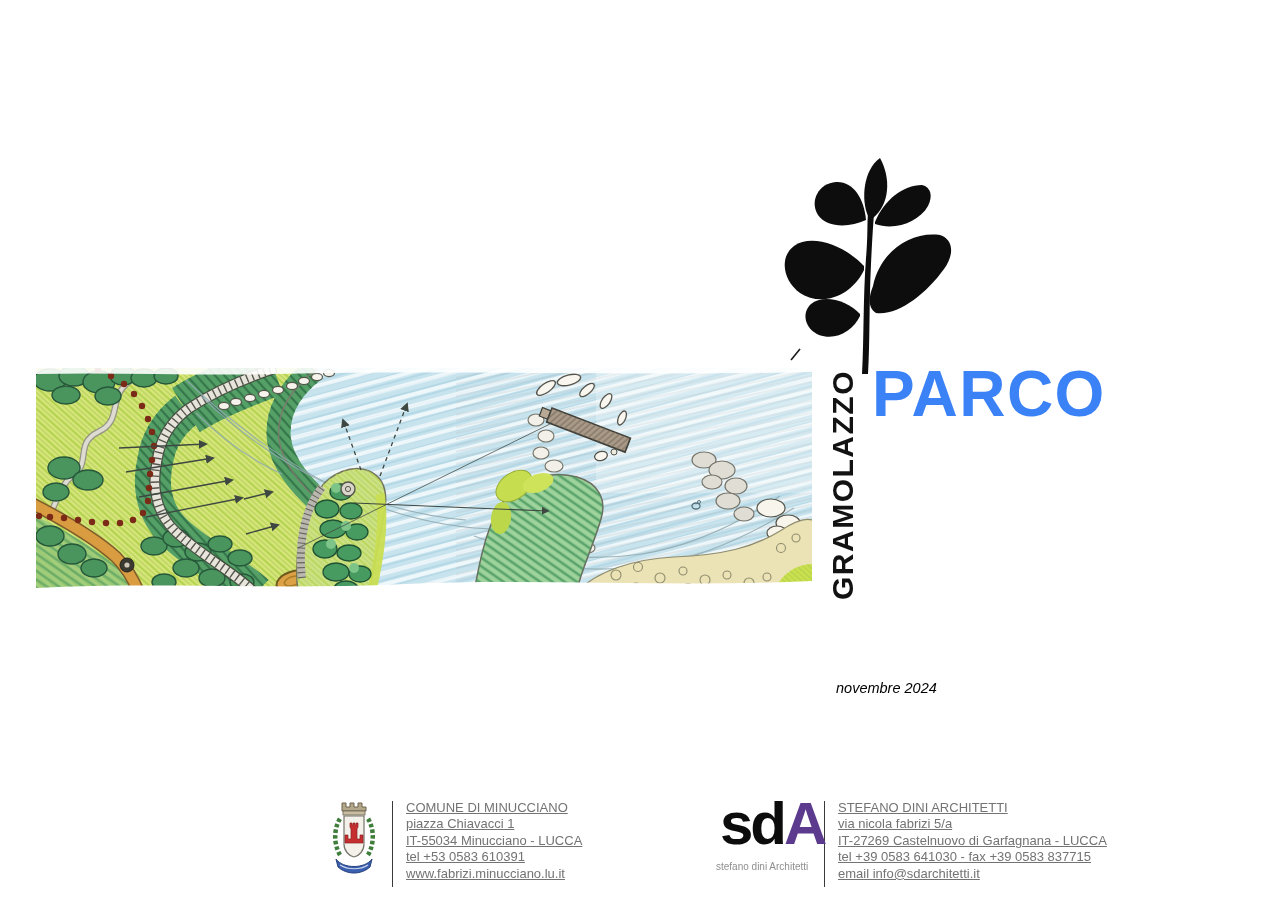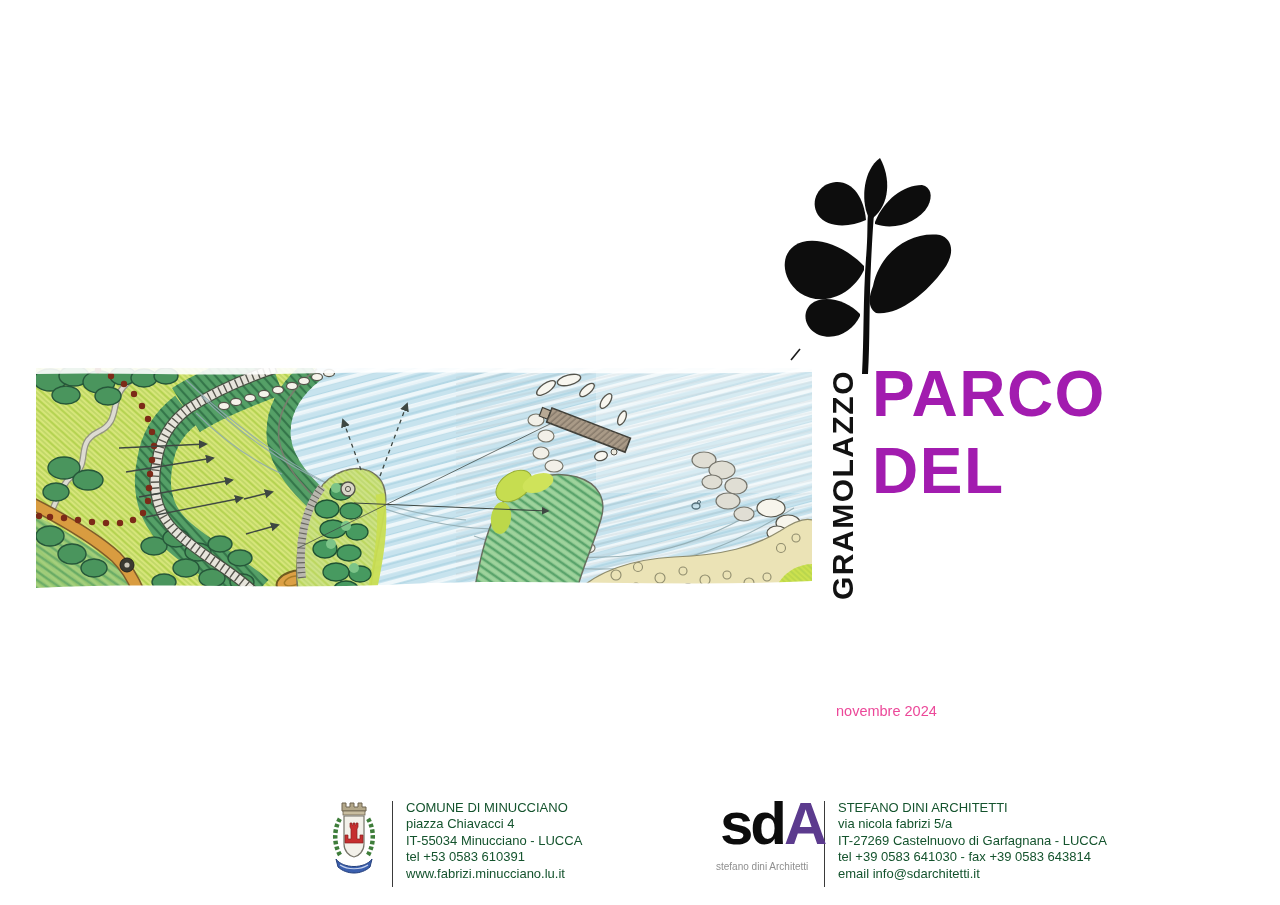--- a/index.html
+++ b/index.html
@@ -12,34 +12,34 @@
   
   .leaf{position:absolute;left:781px;top:158px;width:182px;height:216px;}
 
   
   .gramolazzo{position:absolute;left:828px;top:600px;width:231px;height:30px;
     transform:rotate(-90deg);transform-origin:0 0;
     font-size:30px;font-weight:700;letter-spacing:1.5px;line-height:30px;color:#121212;white-space:nowrap;}
 
   
   .title{position:absolute;left:872px;top:356px;font-size:64px;font-weight:700;
-    line-height:77px;letter-spacing:1.5px;color:#a21caf;}
+    line-height:77px;letter-spacing:1.5px;color:#3b82f6;}
   .title div{white-space:nowrap;}
 
   
-  .date{position:absolute;left:836px;top:703px;font-size:14.5px;color:#ec4899;}
+  .date{position:absolute;left:836px;top:680px;font-size:14.5px;color:#000000;font-style:italic;}
 
   
   .footer-block{position:absolute;top:799px;display:flex;align-items:flex-start;}
   .footer-left{left:330px;}
   .footer-right{left:714px;}
   .vdiv{width:0;border-left:1.6px solid #3a3a3a;height:86px;margin-top:2px;}
   .footer-left .vdiv{margin-left:14px;}
   .footer-right .vdiv{margin-left:10px;}
-  .footer-text{margin-left:13px;font-size:13px;line-height:16.4px;color:#14532d;padding-top:1px;}
+  .footer-text{margin-left:13px;font-size:13px;line-height:16.4px;color:#737373;padding-top:1px;text-decoration:underline;}
   .footer-text div{white-space:nowrap;}
 
   .crest{width:48px;height:90px;}
 
   .sda{position:relative;width:100px;height:88px;flex:0 0 auto;}
   .sda-letters{position:absolute;left:6px;top:-10px;font-size:60px;font-weight:700;
     letter-spacing:-3px;color:#0c0c0c;line-height:70px;}
   .sda-a{color:#5c3b8e;}
   .sda-caption{position:absolute;left:2px;top:62px;font-size:10px;color:#8f8f8f;white-space:nowrap;}
 </style>
@@ -313,56 +313,55 @@
         <path d="M79,156 C66,142 42,136 30,146 C20,155 24,171 38,177 C55,183 72,173 79,158 Z"></path>
       </g>
       <path d="M10,202 L19,191" stroke="#1a1a1a" stroke-width="1.6"></path>
     </svg>
   </div>
 
   <div class="gramolazzo">GRAMOLAZZO</div>
 
   <div class="title">
     <div>PARCO</div>
-    <div>DEL</div>
   </div>
 
   <div class="date">novembre 2024</div>
 
   <div class="footer-block footer-left">
     <svg class="crest" viewBox="0 0 48 90">
       <g>
         <path d="M12,12 L12,4 L16,4 L16,8 L20,8 L20,4 L24,4 L24,8 L28,8 L28,4 L32,4 L32,8 L36,8 L36,12 Z" fill="#b3a789" stroke="#6e6450" stroke-width="1"></path>
         <rect x="13" y="12" width="22" height="4" fill="#c8bda0" stroke="#6e6450" stroke-width="0.8"></rect>
         <path d="M14,17 L34,17 L34,45 C34,52 29,57 24,58 C19,57 14,52 14,45 Z" fill="#f3f1ea" stroke="#77756a" stroke-width="1.2"></path>
         <path d="M20,28 L20,24 L22,24 L22,26 L23,26 L23,24 L25,24 L25,26 L26,26 L26,24 L28,24 L28,28 L27,30 L27,40 L30,40 L30,36 L33,36 L33,44 L15,44 L15,36 L18,36 L18,40 L21,40 L21,30 Z" fill="#c62f2f" stroke="#8a1f1f" stroke-width="0.7"></path>
         <path d="M10,56 C3,44 4,28 11,18" fill="none" stroke="#3e7d3a" stroke-width="4.5" stroke-dasharray="3.5 2.2"></path>
         <path d="M38,56 C45,44 44,28 37,18" fill="none" stroke="#3e7d3a" stroke-width="4.5" stroke-dasharray="3.5 2.2"></path>
         <path d="M6,60 C13,70 35,70 42,60 L40,68 C31,76 17,76 8,68 Z" fill="#3a5fae" stroke="#25407c" stroke-width="1"></path>
         <path d="M10,66 C18,71 30,71 38,66" fill="none" stroke="#c9d4ee" stroke-width="1.2"></path>
       </g>
     </svg>
     <div class="vdiv"></div>
     <div class="footer-text">
       <div>COMUNE DI MINUCCIANO</div>
-      <div>piazza Chiavacci 4</div>
+      <div>piazza Chiavacci 1</div>
       <div>IT-55034 Minucciano - LUCCA</div>
       <div>tel +53 0583 610391</div>
       <div>www.fabrizi.minucciano.lu.it</div>
     </div>
   </div>
 
   <div class="footer-block footer-right">
     <div class="sda">
       <div class="sda-letters"><span>sd</span><span class="sda-a">A</span></div>
       <div class="sda-caption">stefano dini Architetti</div>
     </div>
     <div class="vdiv"></div>
     <div class="footer-text">
       <div>STEFANO DINI ARCHITETTI</div>
       <div>via nicola fabrizi 5/a</div>
       <div>IT-27269 Castelnuovo di Garfagnana - LUCCA</div>
-      <div>tel +39 0583 641030 - fax +39 0583 643814</div>
+      <div>tel +39 0583 641030 - fax +39 0583 837715</div>
       <div>email info@sdarchitetti.it</div>
     </div>
   </div>
 
 </div>
 
 </body></html>

